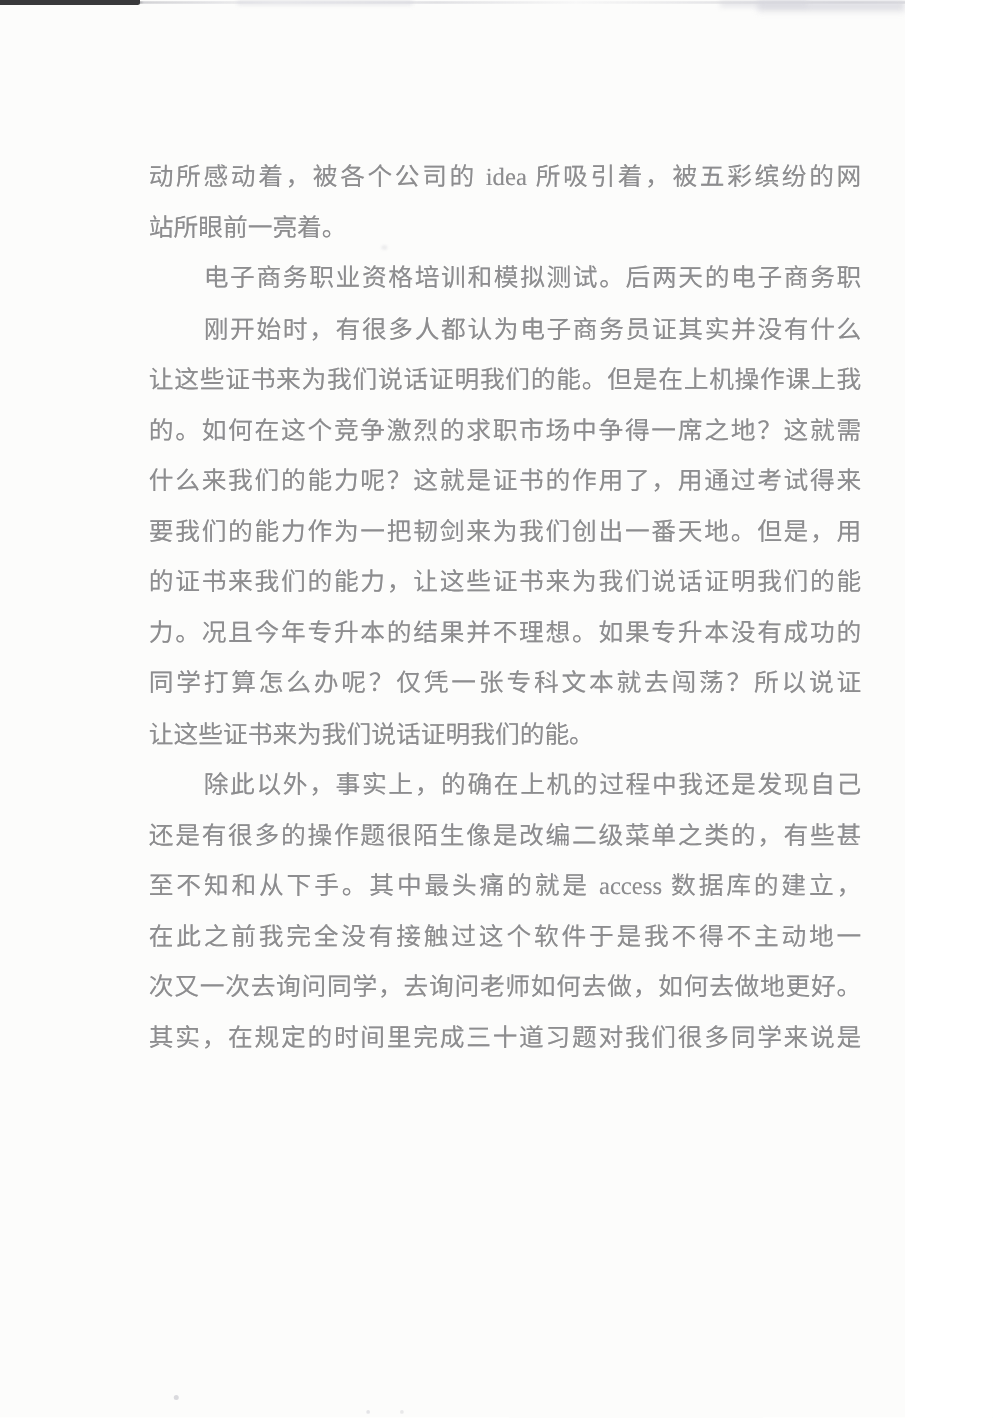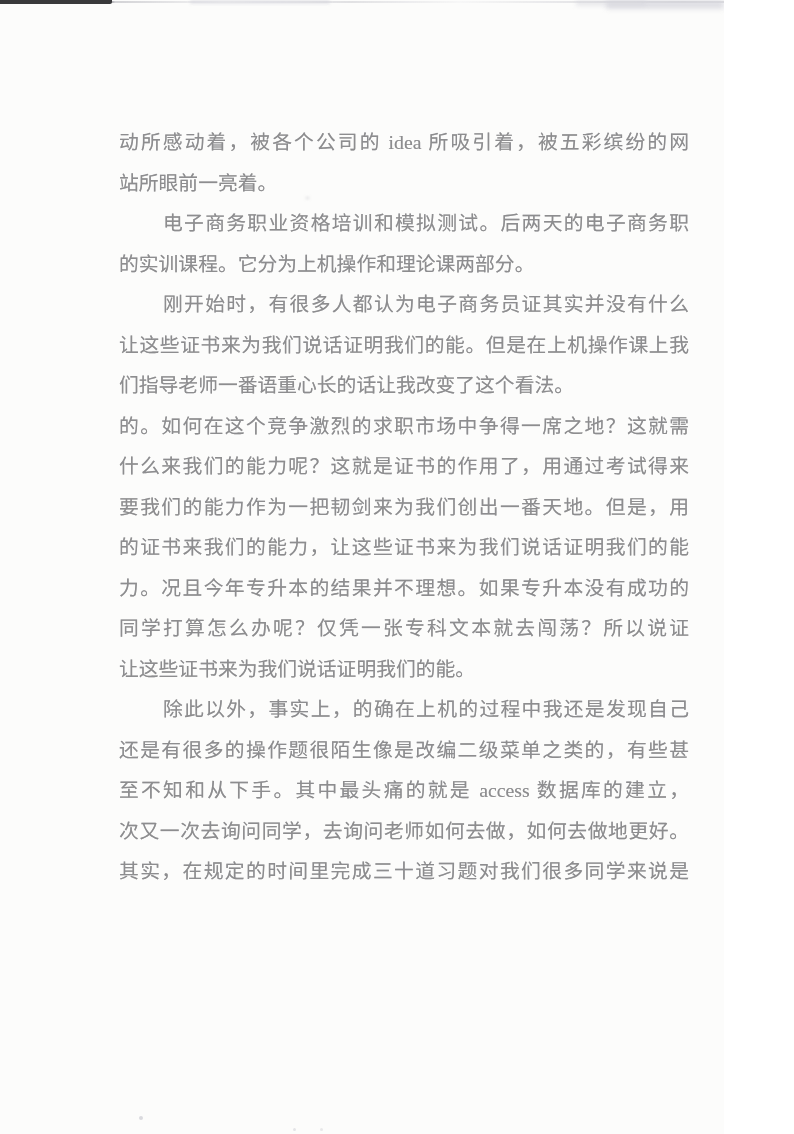--- a/index.html
+++ b/index.html
@@ -91,31 +91,30 @@
   <div class="art-topmid-smudge"></div>
   <div class="speck speck-1"></div>
   <div class="speck speck-2"></div>
   <div class="speck speck-3"></div>
   <div class="speck speck-4"></div>
 
   <main class="text-block">
     <div class="text-line">动所感动着，被各个公司的 idea 所吸引着，被五彩缤纷的网</div>
     <div class="text-line end">站所眼前一亮着。</div>
     <div class="text-line indent">电子商务职业资格培训和模拟测试。后两天的电子商务职</div>
-    <div class="text-line end">的实训课程。它分为上机操作和理论课两部分。</div>
     <div class="text-line indent">刚开始时，有很多人都认为电子商务员证其实并没有什么</div>
     <div class="text-line">让这些证书来为我们说话证明我们的能。但是在上机操作课上我</div>
-    <div class="text-line end">们指导老师一番语重心长的话让我改变了这个看法。</div>
     <div class="text-line">的。如何在这个竞争激烈的求职市场中争得一席之地？这就需</div>
     <div class="text-line">什么来我们的能力呢？这就是证书的作用了，用通过考试得来</div>
     <div class="text-line">要我们的能力作为一把韧剑来为我们创出一番天地。但是，用</div>
     <div class="text-line">的证书来我们的能力，让这些证书来为我们说话证明我们的能</div>
     <div class="text-line">力。况且今年专升本的结果并不理想。如果专升本没有成功的</div>
     <div class="text-line">同学打算怎么办呢？仅凭一张专科文本就去闯荡？所以说证</div>
     <div class="text-line end">让这些证书来为我们说话证明我们的能。</div>
     <div class="text-line indent">除此以外，事实上，的确在上机的过程中我还是发现自己</div>
     <div class="text-line">还是有很多的操作题很陌生像是改编二级菜单之类的，有些甚</div>
     <div class="text-line">至不知和从下手。其中最头痛的就是 access 数据库的建立，</div>
+    <div class="text-line">在此之前我完全没有接触过这个软件于是我不得不主动地一</div>
     <div class="text-line">次又一次去询问同学，去询问老师如何去做，如何去做地更好。</div>
     <div class="text-line">其实，在规定的时间里完成三十道习题对我们很多同学来说是</div>
   </main>
 
 </div>
 
 </body></html>

